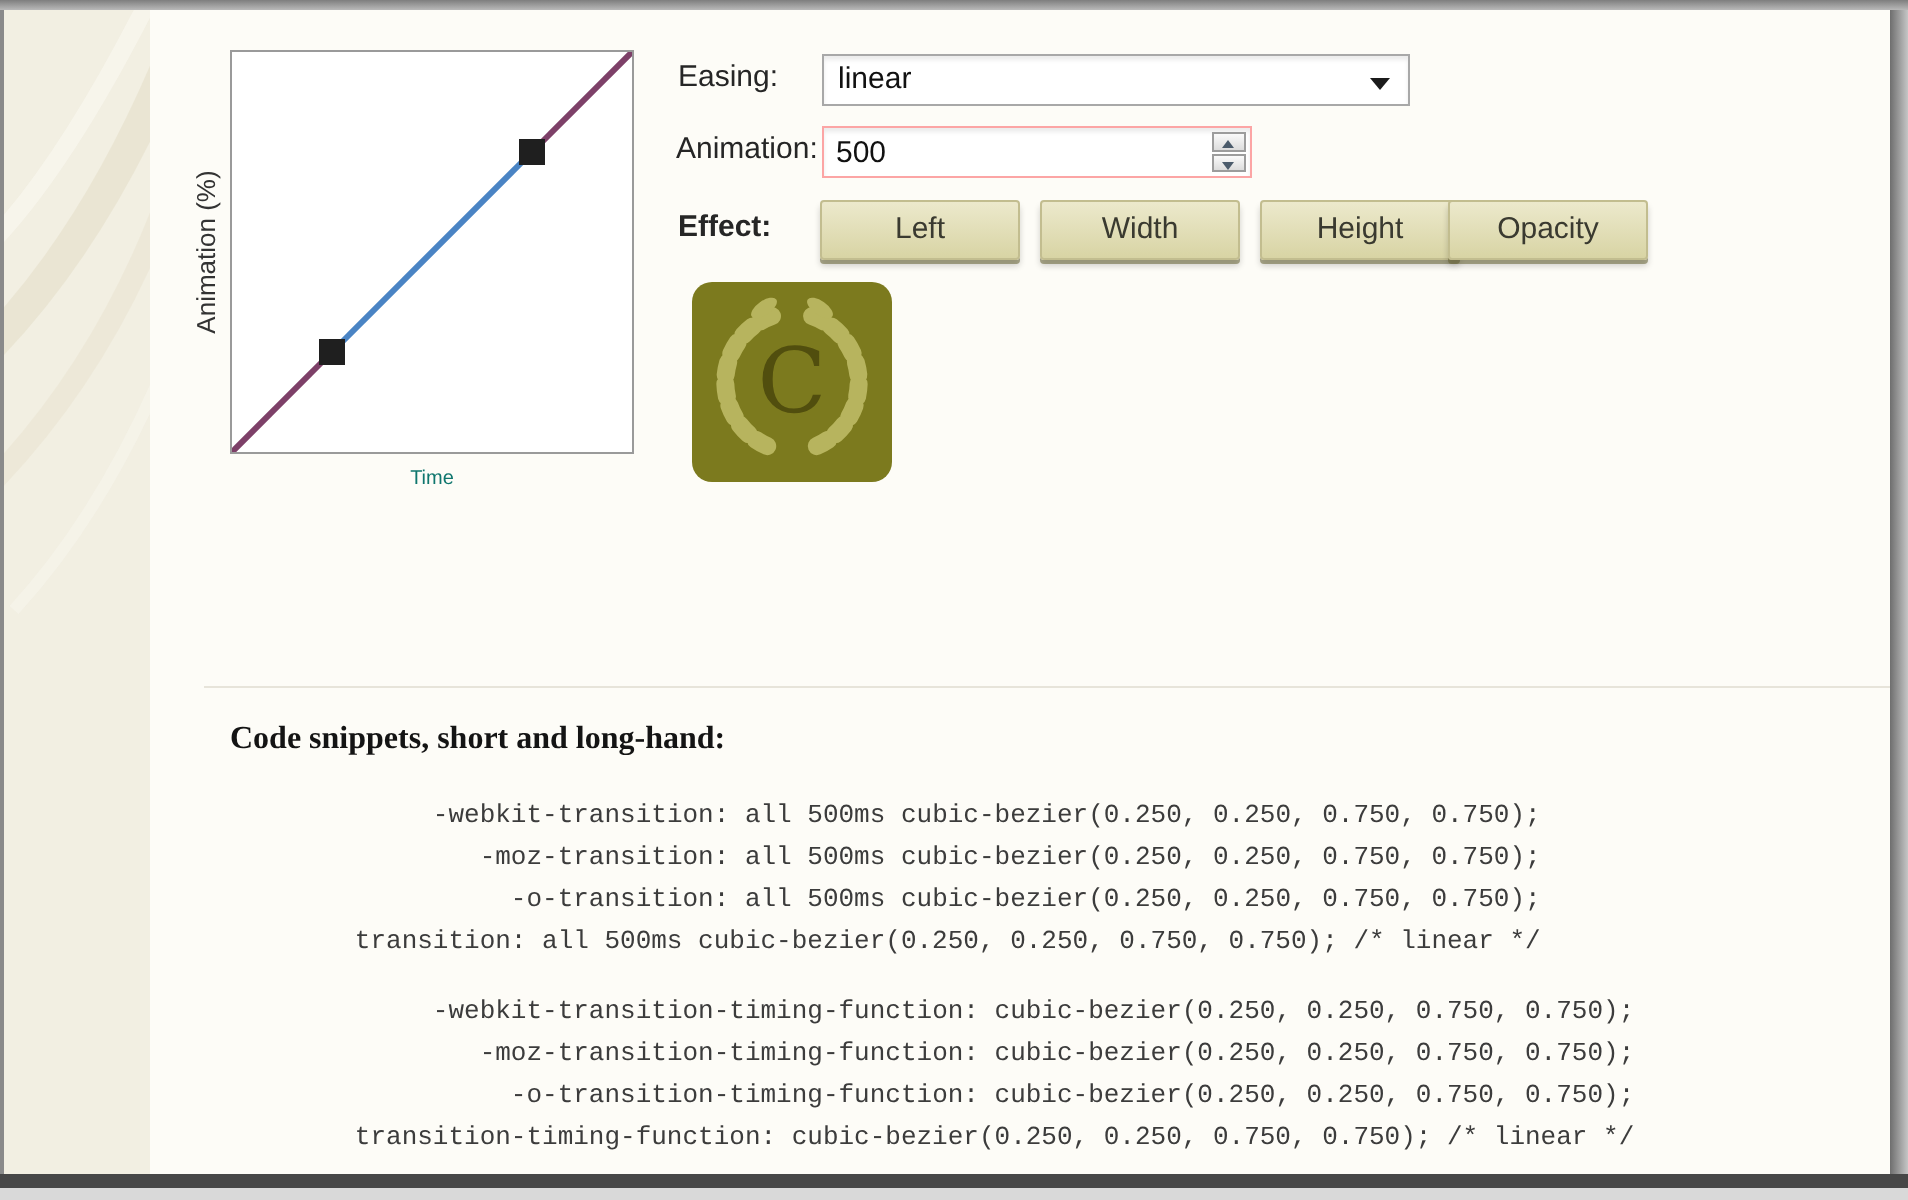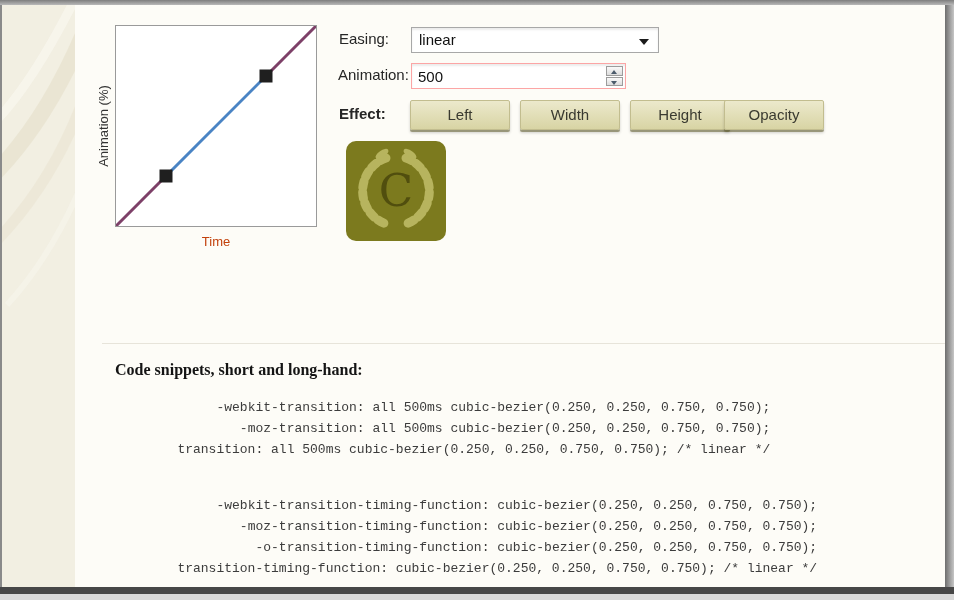--- a/index.html
+++ b/index.html
@@ -18,27 +18,27 @@
 
   .panel { position:absolute; left:2px; top:5px; width:943px; height:582px; background:#fdfcf7; }
   .beige-col { position:absolute; left:0; top:0; width:73px; height:582px; background:#f2efe2; overflow:hidden; }
 
   
   .graph-box { position:absolute; left:113px; top:20px; width:202px; height:202px;
                border:1px solid #9a9a9a; background:#ffffff; }
   .axis-y { position:absolute; left:101px; top:121px; transform:translate(-50%,-50%) rotate(-90deg);
             font-size:13px; color:#333; white-space:nowrap; }
   .axis-x { position:absolute; left:113px; top:229px; width:202px; text-align:center;
-            font-size:13px; color:#c2410c; }
+            font-size:10px; color:#0f766e; }
 
   
   .ctl-label { position:absolute; font-size:15px; color:#262626; }
 
   
-  .select-box { position:absolute; left:409px; top:22px; width:248px; height:26px;
+  .select-box { position:absolute; left:409px; top:22px; width:294px; height:26px;
                 background:#fff; border:1px solid #a8a8a8;
                 box-shadow:inset 0 2px 2px rgba(0,0,0,0.08); cursor:default; }
   .select-box .val { position:absolute; left:7px; top:3px; font-size:15px; color:#111; }
   .select-arrow { position:absolute; right:9px; top:11px; width:0; height:0;
                   border-left:5px solid transparent; border-right:5px solid transparent;
                   border-top:6px solid #1b1b1b; }
 
   
   .num-box { position:absolute; left:409px; top:58px; width:215px; height:26px;
              background:#fff; border:1px solid #fca5a5; box-shadow:inset 0 2px 2px rgba(0,0,0,0.08); }
@@ -132,21 +132,21 @@
         <path d="M 60 17 A 35 35 0 0 1 60 83" fill="none" stroke="#b7b45e" stroke-width="9" stroke-dasharray="6.5 4.5" stroke-linecap="round"></path>
         <ellipse cx="36" cy="13" rx="7.5" ry="3.5" fill="#b7b45e" transform="rotate(-35 36 13)"></ellipse>
         <ellipse cx="64" cy="13" rx="7.5" ry="3.5" fill="#b7b45e" transform="rotate(35 64 13)"></ellipse>
         <text x="50" y="65" text-anchor="middle" font-family="DejaVu Serif, serif" font-size="45" fill="#514e0e">C</text>
       </svg>
     </div>
 
     <div class="divider"></div>
     <div class="code-heading">Code snippets, short and long-hand:</div>
 
-    <pre class="code" id="code1"><div>-webkit-transition: all 500ms cubic-bezier(0.250, 0.250, 0.750, 0.750);</div><div>   -moz-transition: all 500ms cubic-bezier(0.250, 0.250, 0.750, 0.750);</div><div>        transition: all 500ms cubic-bezier(0.250, 0.250, 0.750, 0.750); /* linear */</div></pre>
+    <pre class="code" id="code1"><div>-webkit-transition: all 500ms cubic-bezier(0.250, 0.250, 0.750, 0.750);</div><div>   -moz-transition: all 500ms cubic-bezier(0.250, 0.250, 0.750, 0.750);</div><div>     -o-transition: all 500ms cubic-bezier(0.250, 0.250, 0.750, 0.750);</div><div>        transition: all 500ms cubic-bezier(0.250, 0.250, 0.750, 0.750); /* linear */</div></pre>
 
     <pre class="code" id="code2"><div>-webkit-transition-timing-function: cubic-bezier(0.250, 0.250, 0.750, 0.750);</div><div>   -moz-transition-timing-function: cubic-bezier(0.250, 0.250, 0.750, 0.750);</div><div>     -o-transition-timing-function: cubic-bezier(0.250, 0.250, 0.750, 0.750);</div><div>        transition-timing-function: cubic-bezier(0.250, 0.250, 0.750, 0.750); /* linear */</div></pre>
   </div>
 
   <div class="top-bar"></div>
   <div class="left-edge"></div>
   <div class="right-shadow"></div>
   <div class="bottom-bar"></div>
   <div class="bottom-light"></div>
 </div>

